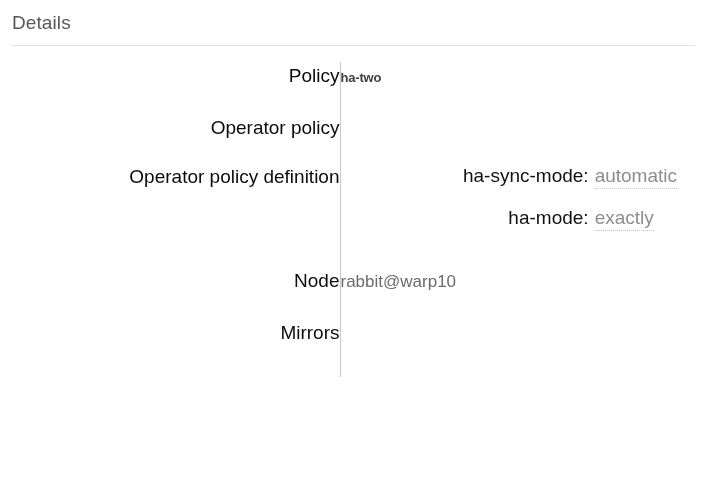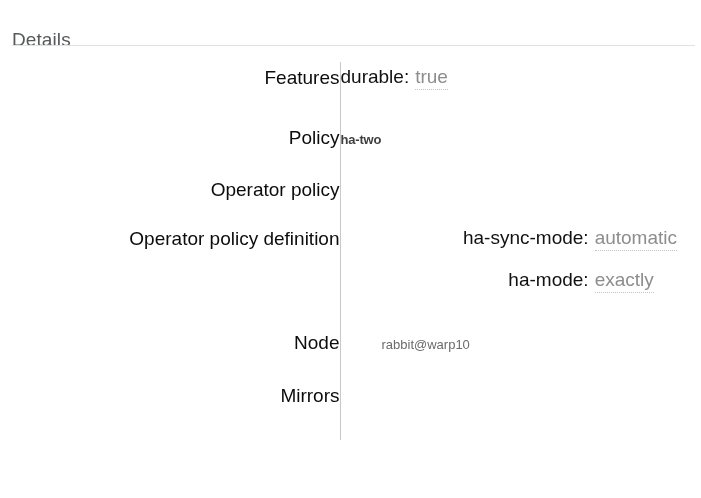--- a/index.html
+++ b/index.html
@@ -15,21 +15,21 @@
     position: relative;
     font-family: "Liberation Sans", "DejaVu Sans", sans-serif;
     color: #111111;
     overflow: hidden;
   }
 
   
   .section-header {
     position: absolute;
     left: 12px;
-    top: 27px;
+    top: 10px;
     font-size: 19px;
     font-weight: 400;
     color: #56585a;
     letter-spacing: 0.1px;
     line-height: 26px;
   }
   .section-rule {
     position: absolute;
     left: 12px;
     top: 45px;
@@ -65,22 +65,21 @@
     padding-left: 20px;
     border-left: 1px solid #c9c9c9;
     font-size: 19px;
     line-height: 24px;
     color: #111111;
   }
 
   
   .val-plain {
     color: #6b6b6b;
-    font-size: 13px;
-    padding-left: 41px;
+    font-size: 17px;
   }
   .val-bold {
     color: #3f3f3f;
     font-weight: bold;
     font-size: 13px;
     letter-spacing: -0.2px;
   }
 
   
   .kv-list {
@@ -114,35 +113,20 @@
 </style>
 </head>
 <body>
 
 <div class="section-header">Details</div>
 <div class="section-rule"></div>
 
 <table class="details-table">
   <tbody>
 
-    <tr>
-      <td class="row-label" style="padding-top:4px;">Features</td>
-      <td class="row-value" style="padding-top:4px; padding-bottom:34px;">
-        <table class="kv-list">
-          <tbody>
-            <tr>
-              <td class="kv-k">durable:</td>
-              <td class="kv-v">
-                <span>true</span>
-              </td>
-            </tr>
-          </tbody>
-        </table>
-      </td>
-    </tr>
 
     <tr>
       <td class="row-label" style="padding-top:2px;margin-top:41px;">Policy</td>
       <td class="row-value" style="padding-top:2px; padding-bottom:26px;">
         <span class="val-bold">ha-two</span>
       </td>
     </tr>
 
     <tr>
       <td class="row-label">Operator policy</td>

